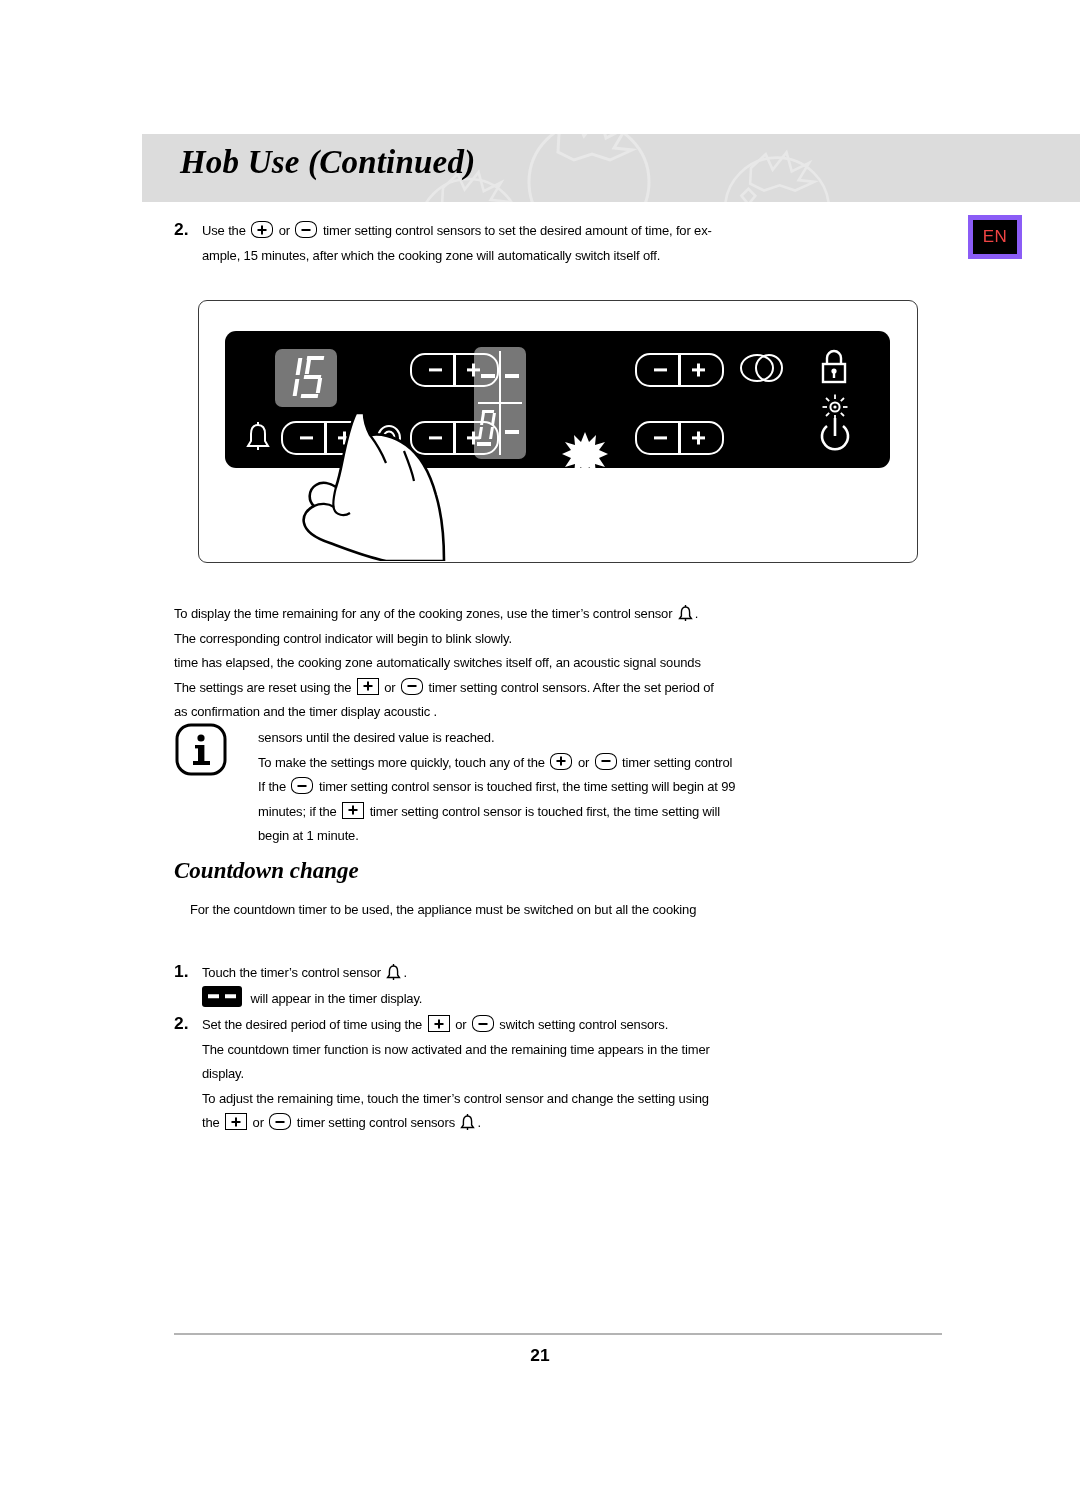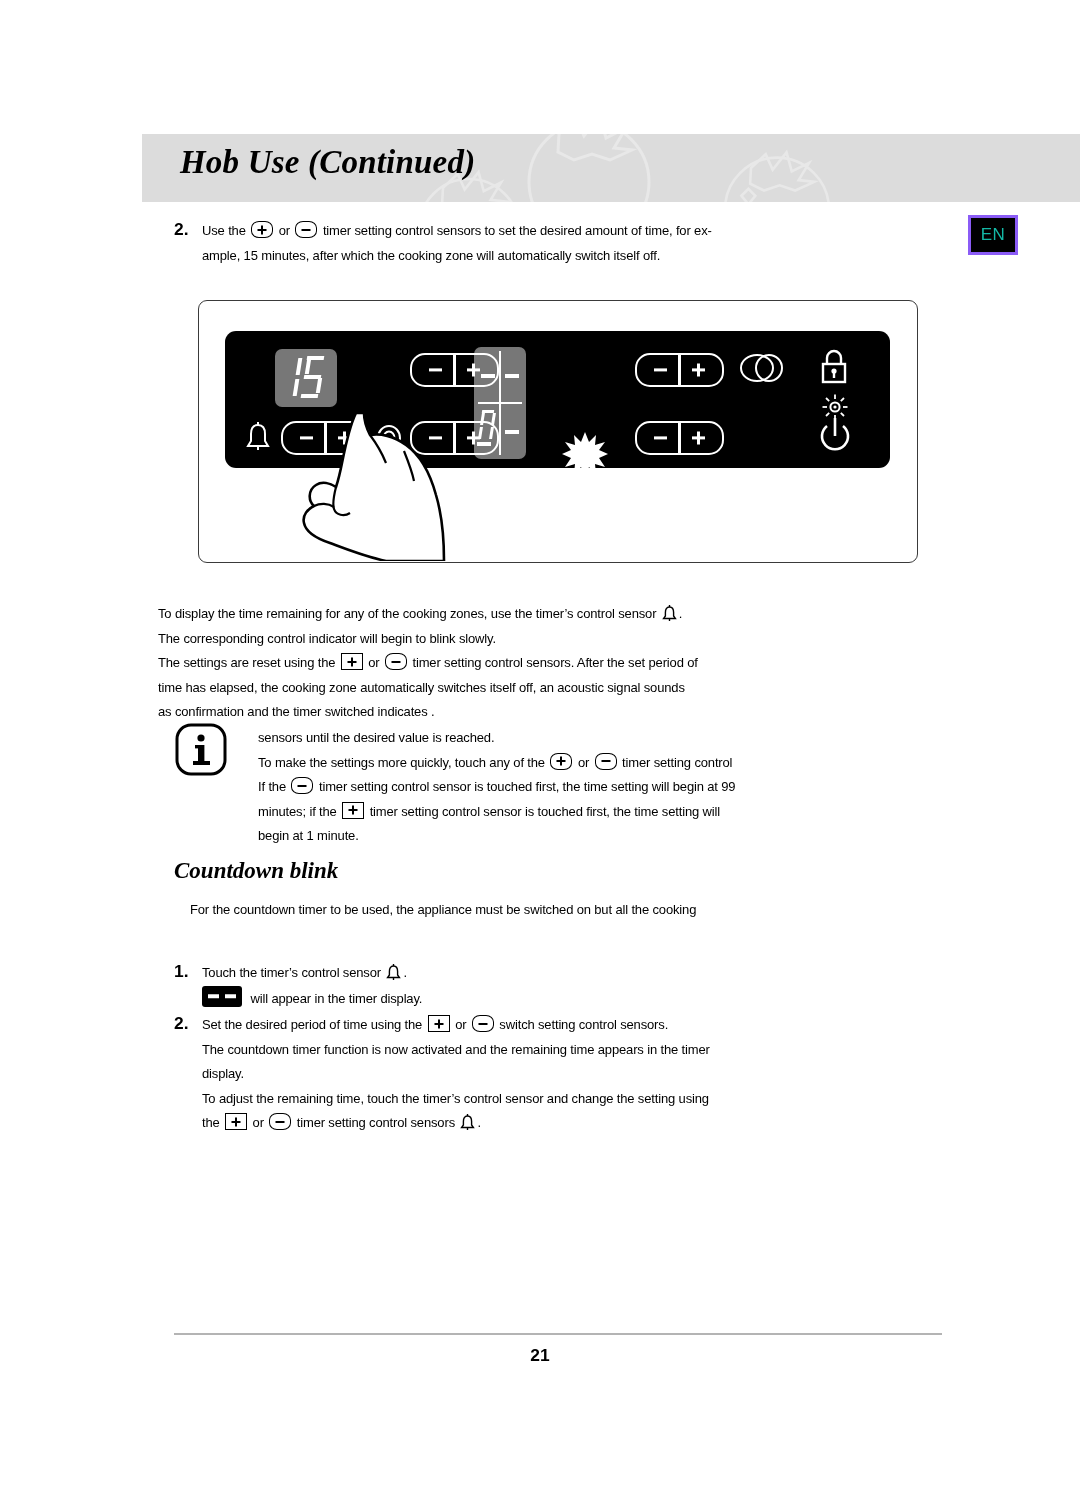--- a/index.html
+++ b/index.html
@@ -24,21 +24,21 @@
     font-weight:bold;font-style:italic;
     font-size:33px;letter-spacing:.2px;color:#000;
     z-index:3;
   }
   .wm{position:absolute;opacity:1;}
   .wm svg{display:block;}
 
   
   .en-badge{
     position:absolute;left:968px;top:215px;width:44px;height:34px;
-    background:#000;color:#14b8a6;border:3px solid #8b5cf6;
+    background:#000;color:#ef4444;border:5px solid #8b5cf6;
     font-size:17px;letter-spacing:.5px;
     display:flex;align-items:center;justify-content:center;
   }
 
   
   .body-text{
     font-size:13px;line-height:24.6px;color:#000;
     letter-spacing:-0.15px;
   }
   .num{
@@ -317,41 +317,41 @@
                  C100 25 86 22 76 24
                  C72 16 70 8 70 2 Z" fill="#ffffff" stroke="#000" stroke-width="2.6" stroke-linejoin="round"></path>
         <path d="M42 76 C40 84 38 92 40 98 C42 104 50 106 56 102" fill="none" stroke="#000" stroke-width="2.2"></path>
         <path d="M20 95 C26 92 34 92 40 96" fill="none" stroke="#000" stroke-width="2.2"></path>
         <path d="M76 24 C82 32 88 42 92 52" fill="none" stroke="#000" stroke-width="2.2"></path>
         <path d="M110 40 C114 50 118 60 120 70" fill="none" stroke="#000" stroke-width="2.2"></path>
       </svg>
     </div>
   </div>
 
-  <div class="tblock body-text" style="left:158px;top:602px;width:775px;">
+  <div class="tblock body-text" style="left:174px;top:602px;width:775px;">
     <div>
       <span>To display the time remaining for any of the cooking zones, use the timer’s control sensor</span>
       <span class="bell-inline">
         <svg width="15" height="18" viewBox="0 0 15 18">
           <path d="M7.5 3 C4.5 3 3.4 5.5 3.4 8.5 L3.4 12 L1.6 14.5 L13.4 14.5 L11.6 12 L11.6 8.5 C11.6 5.5 10.5 3 7.5 3 Z" fill="none" stroke="#000" stroke-width="1.4"></path>
           <line x1="7.5" y1="1" x2="7.5" y2="3" stroke="#000" stroke-width="1.4"></line>
           <line x1="7.5" y1="14.5" x2="7.5" y2="17" stroke="#000" stroke-width="1.4"></line>
         </svg>
       </span><span>.</span>
     </div>
     <div>The corresponding control indicator will begin to blink slowly.</div>
+    <div>time has elapsed, the cooking zone automatically switches itself off, an acoustic signal sounds</div>
     <div>
       <span>The settings are reset using the</span>
       <span class="chip plus"></span>
       <span>or</span>
       <span class="chip round"></span>
       <span>timer setting control sensors. After the set period of</span>
     </div>
-    <div>time has elapsed, the cooking zone automatically switches itself off, an acoustic signal sounds</div>
-    <div>as confirmation and the timer switched indicates .</div>
+    <div>as confirmation and the timer display acoustic .</div>
   </div>
 
   <div class="info-icon">
     <svg width="54" height="55" viewBox="0 0 54 55">
       <rect x="3" y="3" width="48" height="49" rx="14" ry="14" fill="none" stroke="#000" stroke-width="3"></rect>
       <circle cx="27" cy="16" r="3.6" fill="#000"></circle>
       <rect x="24" y="23" width="6.4" height="18" fill="#000"></rect>
       <rect x="19" y="39" width="17" height="4" fill="#000"></rect>
       <rect x="21" y="23" width="9" height="3.4" fill="#000"></rect>
     </svg>
@@ -371,21 +371,21 @@
       <span>timer setting control sensor is touched first, the time setting will begin at 99</span>
     </div>
     <div>
       <span>minutes; if the</span>
       <span class="chip plus"></span>
       <span>timer setting control sensor is touched first, the time setting will</span>
     </div>
     <div>begin at 1 minute.</div>
   </div>
 
-  <div class="sub-head" style="left:174px;top:858px;">Countdown blink</div>
+  <div class="sub-head" style="left:174px;top:858px;">Countdown change</div>
 
   <div class="tblock body-text" style="left:174px;top:898px;width:775px;margin-left:16px;">
     <div>For the countdown timer to be used, the appliance must be switched on but all the cooking</div>
   </div>
 
   <div class="num" style="left:174px;top:961px;">1.</div>
   <div class="tblock body-text" style="left:202px;top:961px;width:745px;">
     <div>
       <span>Touch the timer’s control sensor</span>
       <span class="bell-inline">

